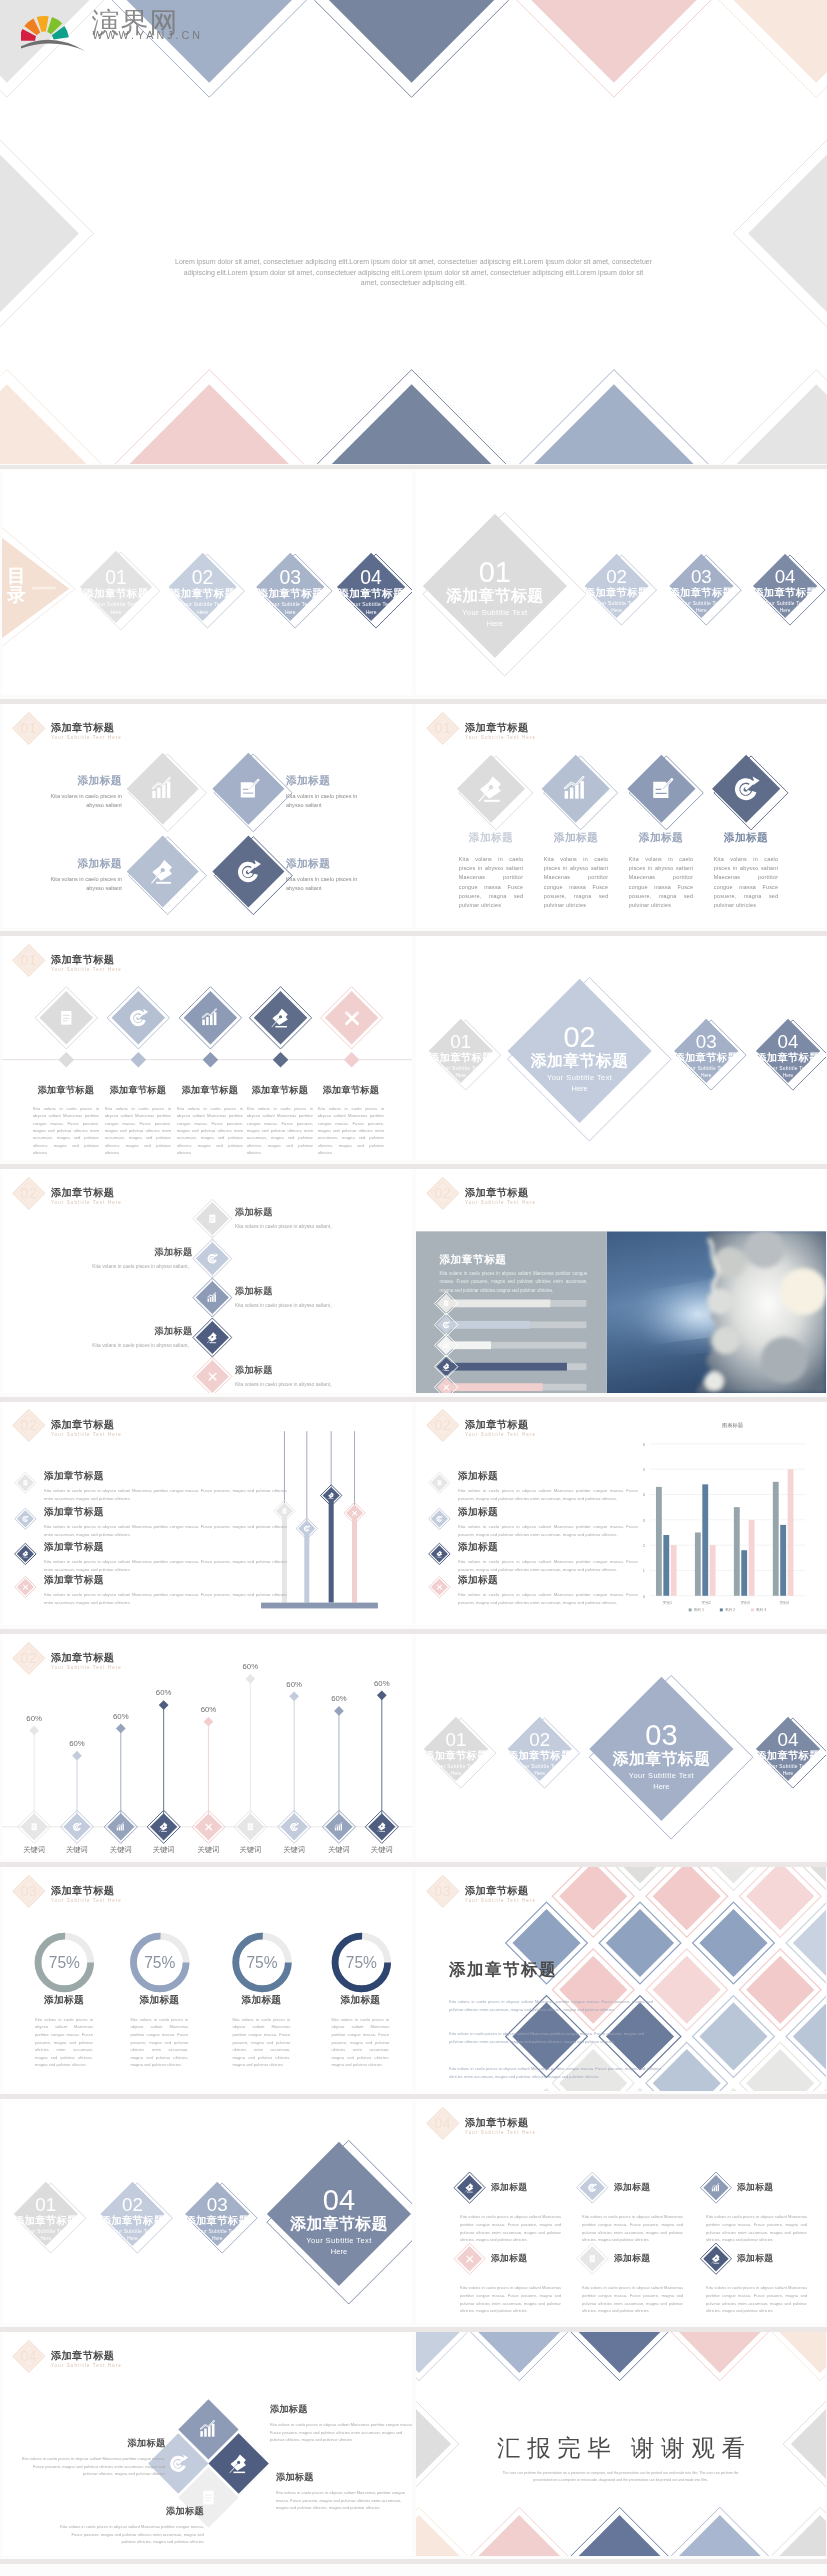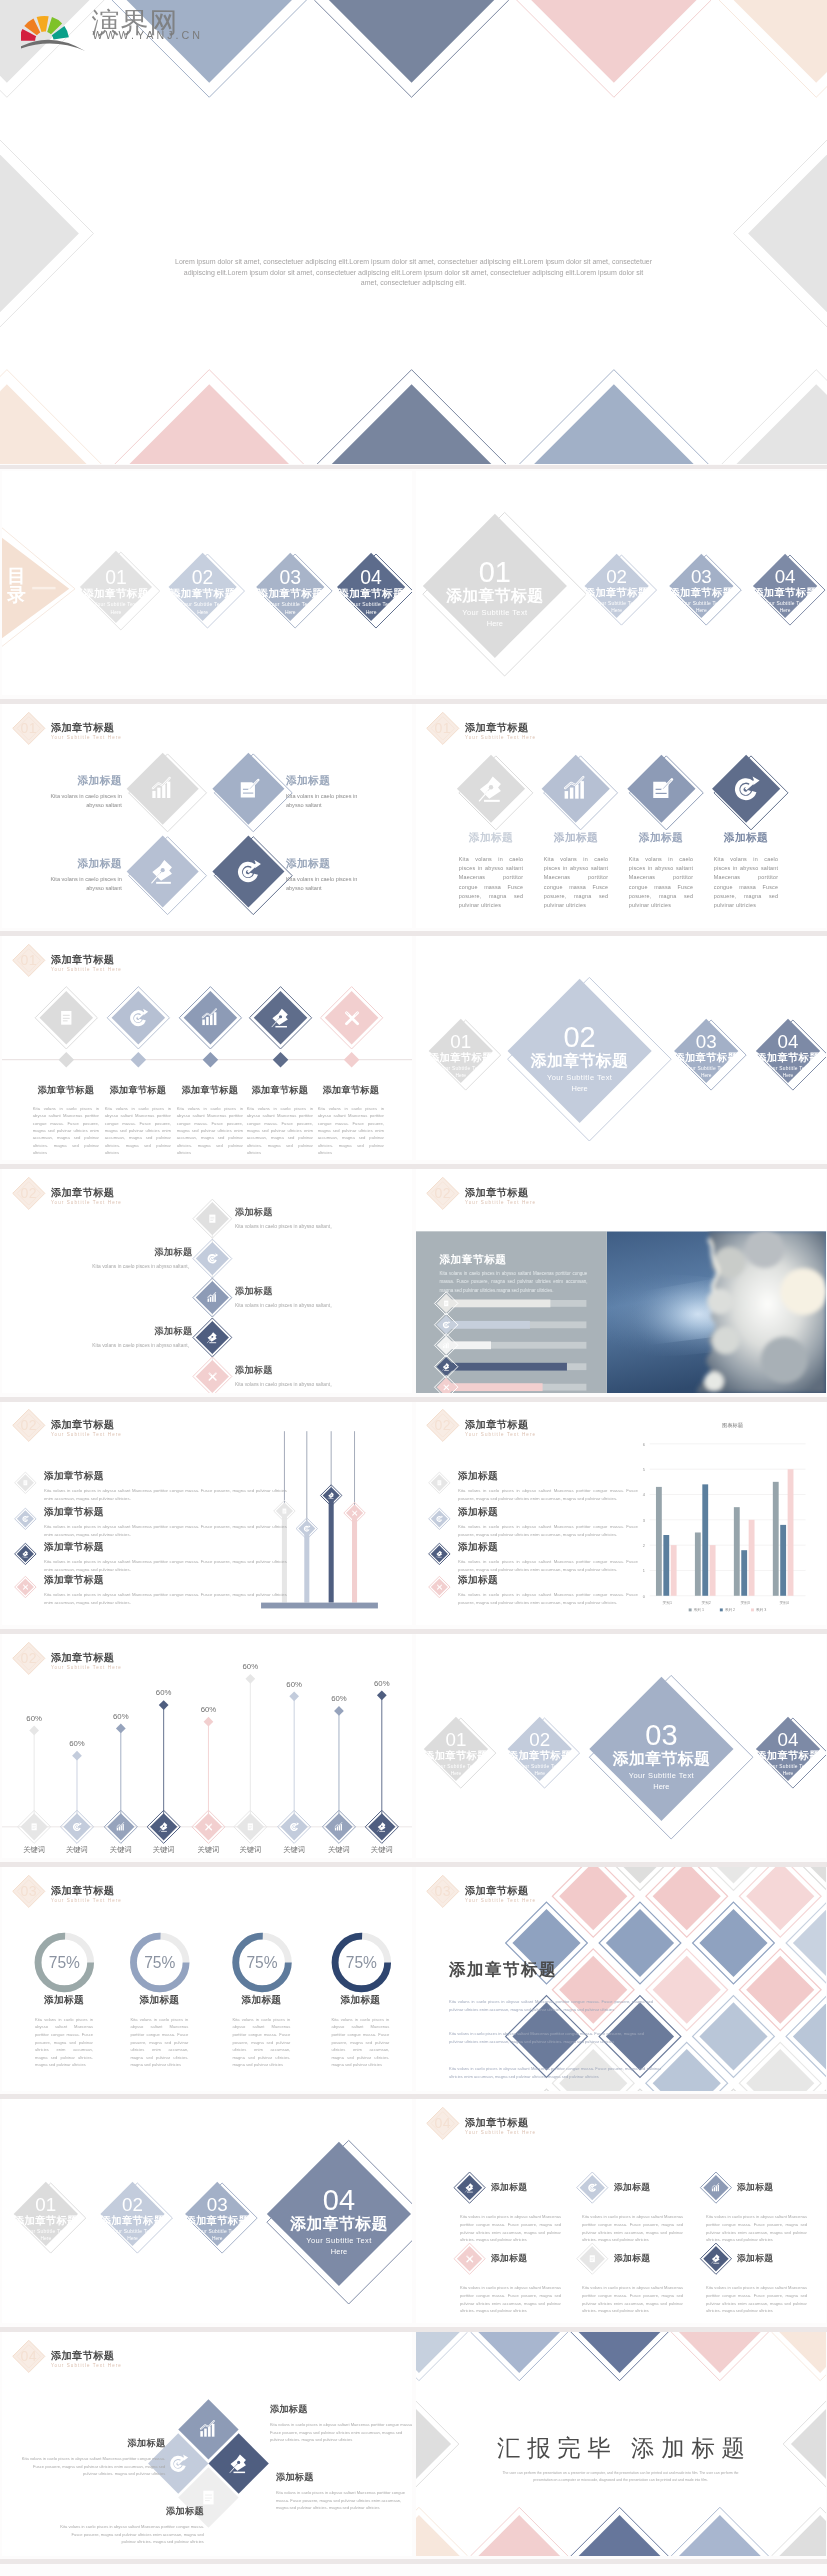--- a/index.html
+++ b/index.html
@@ -1083,21 +1083,21 @@
           <polygon points="209,188 251,230 209,272 167,230" fill="#66769b"></polygon>
           <polygon points="312,180 362,230 312,280 262,230" fill="none" stroke="#a8b6cf" stroke-width="1"></polygon>
           <polygon points="312,188 354,230 312,272 270,230" fill="#a8b6cf"></polygon>
           <polygon points="415,180 465,230 415,280 365,230" fill="none" stroke="#dedede" stroke-width="1"></polygon>
           <polygon points="415,188 457,230 415,272 373,230" fill="#dedede"></polygon>
           <polygon points="-6,65 44,115 -6,165 -56,115" fill="none" stroke="#dedede" stroke-width="1"></polygon>
           <polygon points="-6,73 36,115 -6,157 -48,115" fill="#dedede"></polygon>
           <polygon points="427,65 477,115 427,165 377,115" fill="none" stroke="#dedede" stroke-width="1"></polygon>
           <polygon points="427,73 469,115 427,157 385,115" fill="#dedede"></polygon>
         </svg>
-        <div class="ct" style="left: 0px; top: 100px; width: 410px; font-size: 23.4px; letter-spacing: 6.8px; color: rgb(75, 75, 75); text-indent: 6.8px;">汇报完毕   添加标题</div>
+        <div class="ct" style="left: 0px; top: 100px; width: 410px; font-size: 23.4px; letter-spacing: 6.8px; color: rgb(75, 75, 75); text-indent: 6.8px;">汇报完毕   谢谢观看</div>
         <div class="ct" style="left: 83px; top: 138px; width: 243px; font-size: 3.5px; line-height: 6.8px; color: rgb(168, 168, 168);">The user can perform the presentation on a presenter or computer, and the presentation can be printed out and made into film. The user can perform the presentation on a computer or microcode, diagnosed and the presentation can be printed out and made into film.</div>
       </div>
       <div class="rowgap" style="top: 699px;"></div>
       <div class="rowgap" style="top: 931px;"></div>
       <div class="rowgap" style="top: 1164px;"></div>
       <div class="rowgap" style="top: 1397px;"></div>
       <div class="rowgap" style="top: 1629px;"></div>
       <div class="rowgap" style="top: 1862px;"></div>
       <div class="rowgap" style="top: 2094px;"></div>
       <div class="rowgap" style="top: 2327px;"></div>

